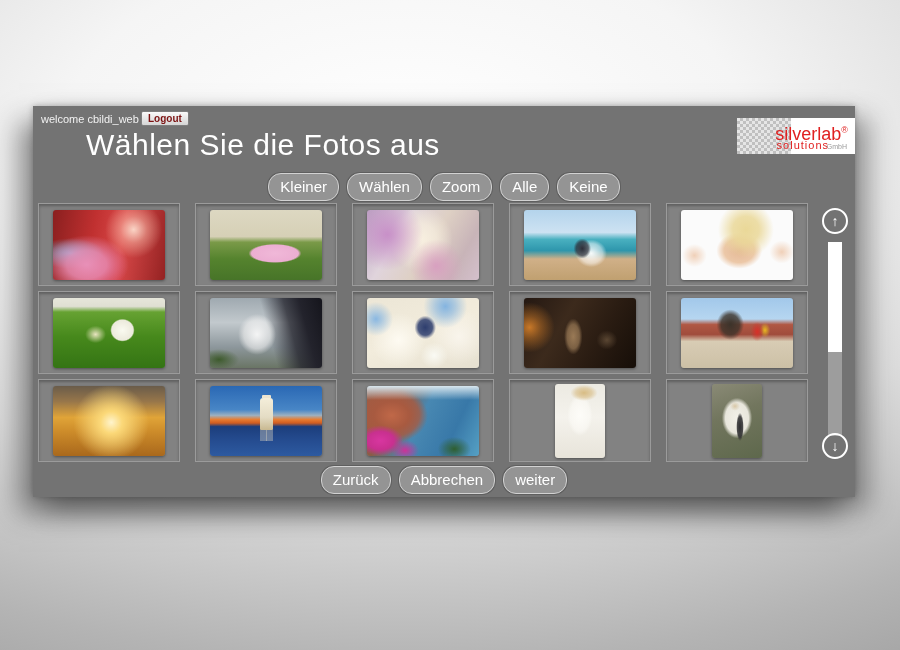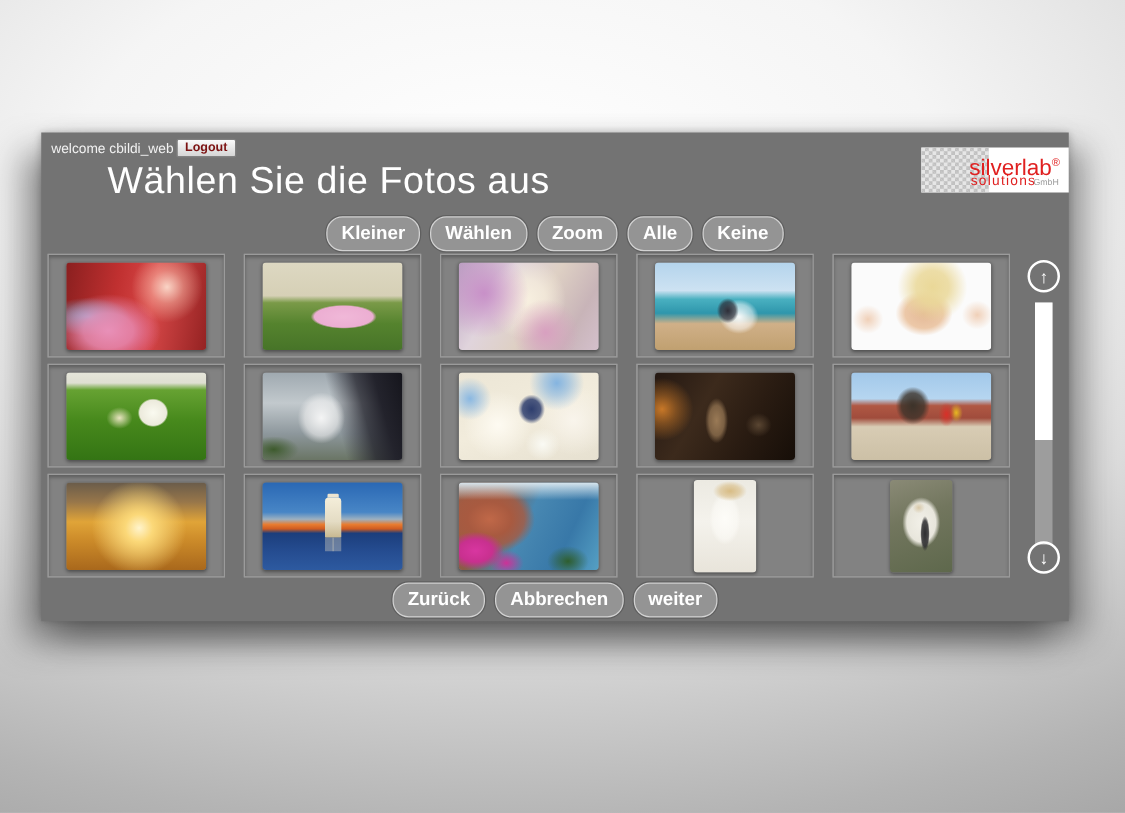--- a/index.html
+++ b/index.html
@@ -39,21 +39,20 @@
   .logo .l3{position:absolute;right:8px;top:25px;font-size:7px;color:#9a9a9a;}
   
   .toolbar{position:absolute;left:0;width:100%;display:flex;justify-content:center;gap:8px;}
   .toolbar.top{top:67px;}
   .toolbar.bottom{top:360px;}
   .btn{
     background:#949494;border:1px solid #d2d2d2;border-radius:13px;
     box-shadow:0 0 0 1px rgba(70,70,70,.45);
     color:#ffffff;font-size:15px;padding:4px 11px;line-height:18px;cursor:pointer;
     font-family:"Liberation Sans",sans-serif;
-    font-weight:bold;
   }
   
   .grid{
     position:absolute;left:5px;top:97px;width:770px;
     display:grid;grid-template-columns:repeat(5,1fr);grid-auto-rows:83px;
     column-gap:15px;row-gap:5px;
   }
   .cell{
     background:#828282;border:1px solid #9b9b9b;
     box-shadow:inset 0 2px 3px rgba(0,0,0,.28);

